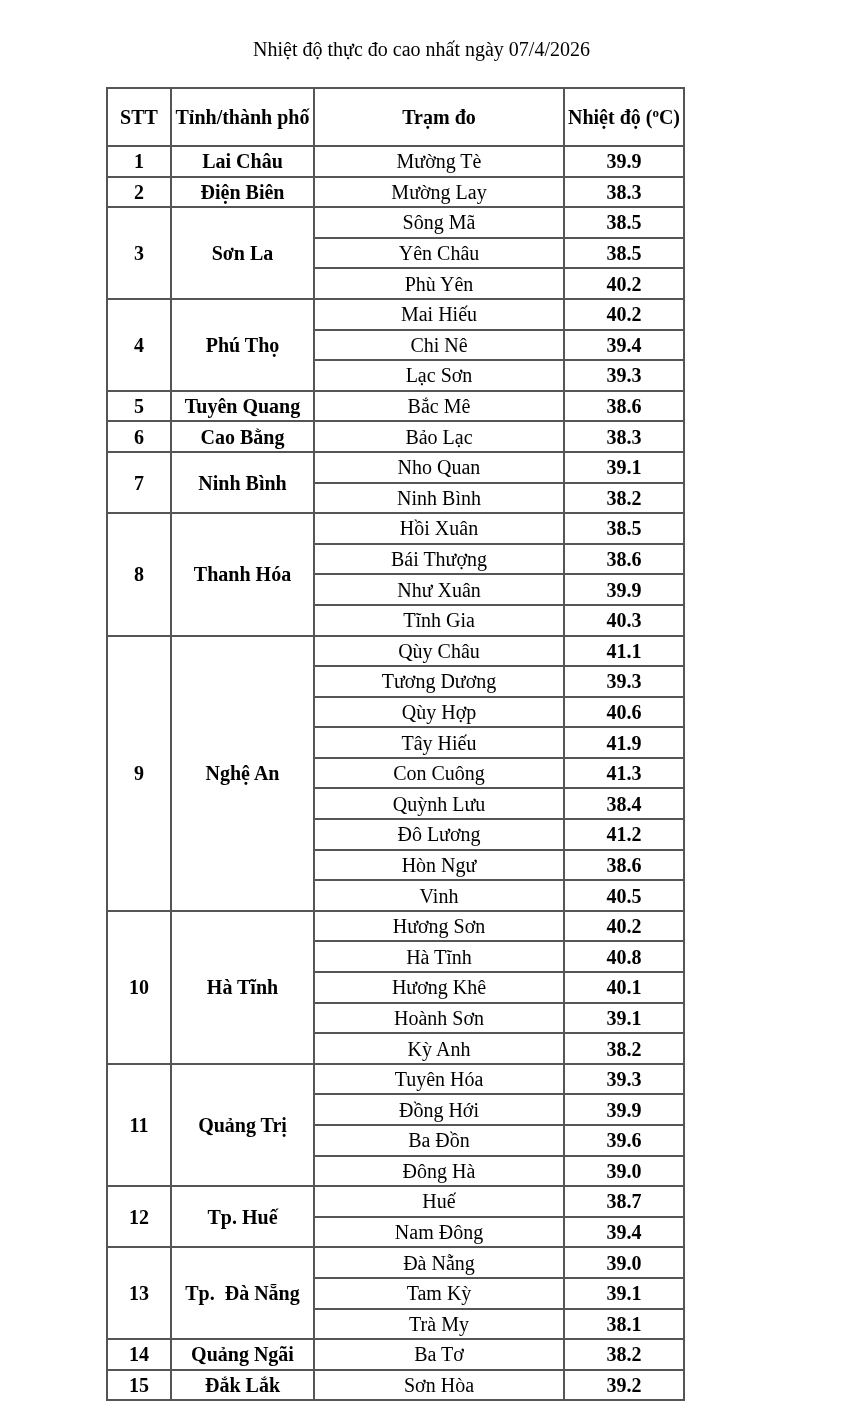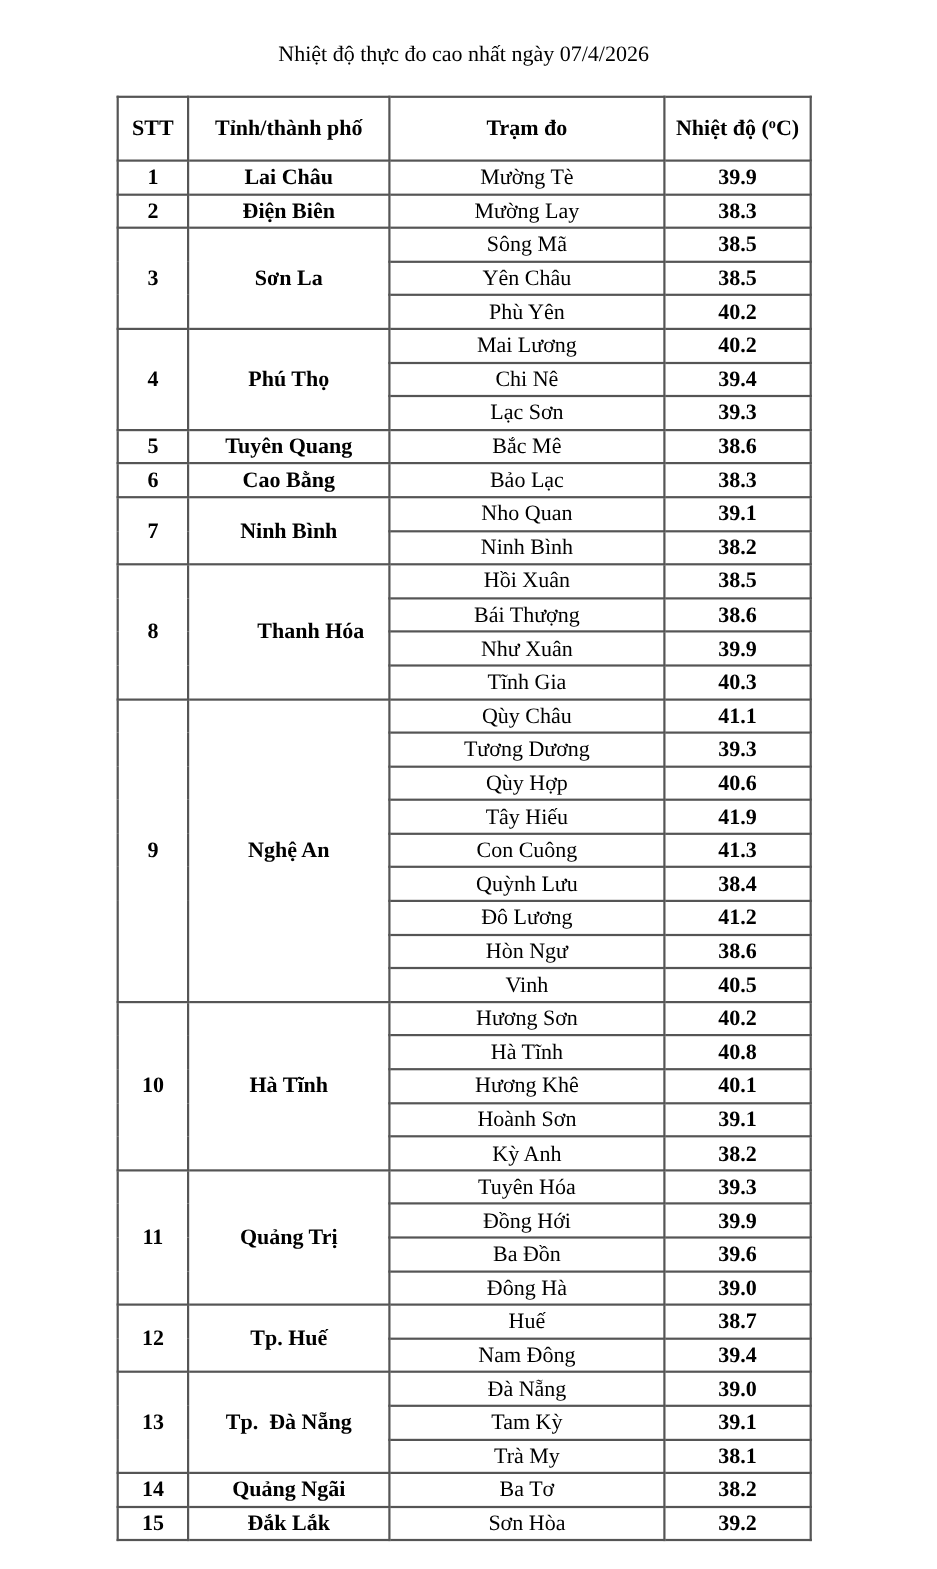--- a/index.html
+++ b/index.html
@@ -1,18 +1,18 @@
 <!DOCTYPE html>
 <html><head>
 <meta charset="utf-8">
 <style>
   html,body{margin:0;padding:0;background:#fff;}
   body{width:852px;height:1426px;position:relative;font-family:"Liberation Serif","DejaVu Serif",serif;color:#000;}
   .title{position:absolute;left:0;width:843px;top:38px;text-align:center;font-weight:normal;font-size:20px;}
-  table{position:absolute;left:106px;top:87px;border-collapse:collapse;width:632px;}
+  table{position:absolute;left:106px;top:87px;border-collapse:collapse;width:579px;}
   td,th{border:2px solid #555;text-align:center;padding:0;font-size:20px;line-height:20px;}
   th{height:56px;font-weight:bold;}
   td{height:28.6px;}
   .c1{width:62px;font-weight:bold;}
   .c2{width:141px;font-weight:bold;}
   .c3{width:248px;}
   .c4{font-weight:bold;}
   sup{font-size:13px;vertical-align:7px;line-height:0;}
 </style>
 </head>
@@ -52,21 +52,21 @@
         <td class="c3">Yên Châu</td>
         <td class="c4">38.5</td>
       </tr>
       <tr>
         <td class="c3">Phù Yên</td>
         <td class="c4">40.2</td>
       </tr>
       <tr>
         <td class="c1" rowspan="3">4</td>
         <td class="c2" rowspan="3" style="white-space: pre;">Phú Thọ</td>
-        <td class="c3">Mai Lương</td>
+        <td class="c3">Mai Hiếu</td>
         <td class="c4">40.2</td>
       </tr>
       <tr>
         <td class="c3">Chi Nê</td>
         <td class="c4">39.4</td>
       </tr>
       <tr>
         <td class="c3">Lạc Sơn</td>
         <td class="c4">39.3</td>
       </tr>
@@ -87,21 +87,21 @@
         <td class="c2" rowspan="2" style="white-space: pre;">Ninh Bình</td>
         <td class="c3">Nho Quan</td>
         <td class="c4">39.1</td>
       </tr>
       <tr>
         <td class="c3">Ninh Bình</td>
         <td class="c4">38.2</td>
       </tr>
       <tr>
         <td class="c1" rowspan="4">8</td>
-        <td class="c2" rowspan="4" style="white-space: pre; padding-left: 40px;">Thanh Hóa</td>
+        <td class="c2" rowspan="4" style="white-space: pre;">Thanh Hóa</td>
         <td class="c3">Hồi Xuân</td>
         <td class="c4">38.5</td>
       </tr>
       <tr>
         <td class="c3">Bái Thượng</td>
         <td class="c4">38.6</td>
       </tr>
       <tr>
         <td class="c3">Như Xuân</td>
         <td class="c4">39.9</td>

